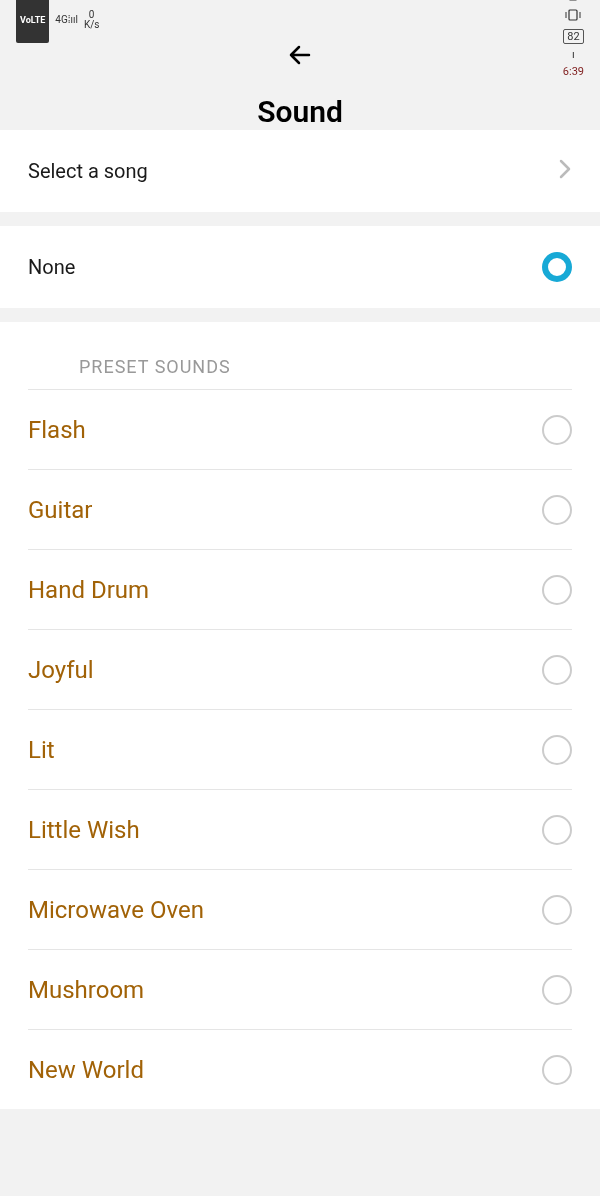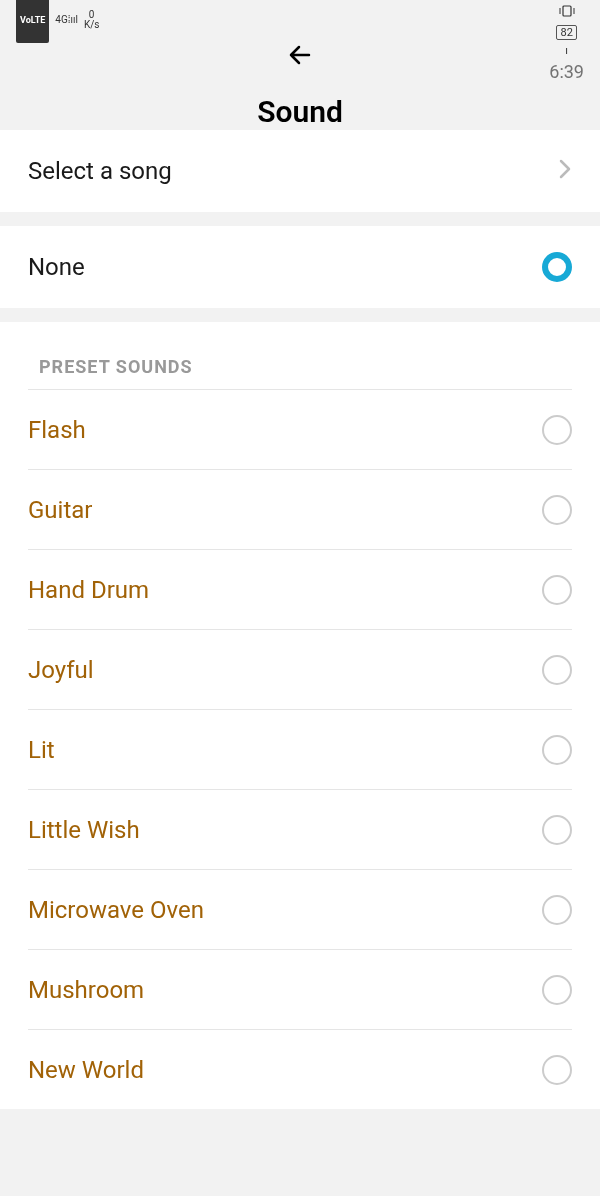--- a/index.html
+++ b/index.html
@@ -31,21 +31,21 @@
       border-radius: 2px;
     }
     .signal-info { display: flex; flex-direction: row; align-items: flex-start; line-height: 1; font-size: 10px; }
     .speed-info { display: flex; flex-direction: column; align-items: center; line-height: 1; font-size: 10px; }
     .battery-box {
       border: 1px solid #555;
       padding: 0 3px;
       font-size: 11px;
       border-radius: 2px;
     }
-    .time { font-size: 18px; color: #737373; }
+    .time { font-size: 11px; color: #7f1d1d; }
     
     .header {
       height: 90px;
       background: #f2f2f2;
       display: flex;
       align-items: center;
       padding: 0 20px;
       gap: 24px;
       flex-direction: column;
     }
@@ -66,21 +66,21 @@
     
     .row {
       background: #fff;
       height: 82px;
       display: flex;
       align-items: center;
       justify-content: space-between;
       padding: 0 28px;
     }
     .row-label {
-      font-size: 24px;
+      font-size: 20px;
       color: #1a1a1a;
     }
     .chevron {
       color: #bbb;
     }
     
     .radio {
       width: 30px;
       height: 30px;
       border-radius: 50%;
@@ -94,21 +94,22 @@
     
     .preset-section {
       background: #fff;
       padding-top: 20px;
     }
     .preset-header {
       font-size: 18px;
       color: #999;
       letter-spacing: 1px;
       padding: 14px 39px 12px;
-      font-weight: 700;
+      font-weight: 400;
+      margin-left: 40px;
     }
     .preset-list {
       padding: 0 28px;
     }
     .preset-item {
       height: 80px;
       display: flex;
       align-items: center;
       justify-content: space-between;
       border-top: 1px solid #e5e5e5;

